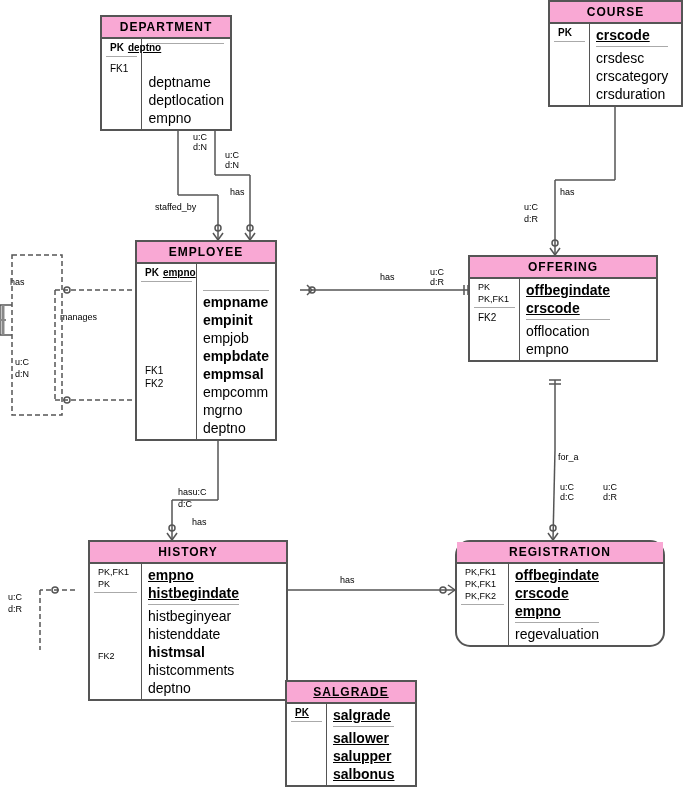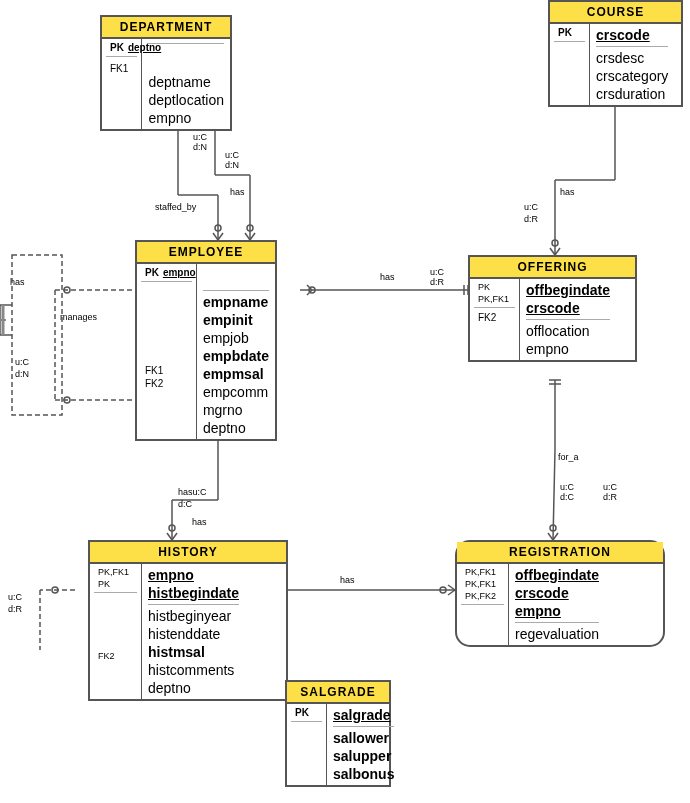--- a/index.html
+++ b/index.html
@@ -17,21 +17,21 @@
       width: 690px;
       height: 803px;
     }
     
     .entity {
       position: absolute;
       border: 2px solid #555;
       background: #fff;
     }
     .entity-header {
-      background: #fde047;
+      background: #f9a8d4;
       text-align: center;
       font-weight: bold;
       font-size: 12px;
       padding: 3px 6px;
       border-bottom: 2px solid #555;
       letter-spacing: 1px;
     }
     .entity-body {
       display: flex;
     }
@@ -288,21 +288,21 @@
         <div class="attr-row">empjob</div>
         <div class="attr-row attr-bold">empbdate</div>
         <div class="attr-row attr-bold">empmsal</div>
         <div class="attr-row">empcomm</div>
         <div class="attr-row">mgrno</div>
         <div class="attr-row">deptno</div>
       </div>
     </div>
   </div>
 
-  <div class="entity" style="left:468px; top:255px; width:169px;">
+  <div class="entity" style="left:468px; top:255px; width:190px;">
     <div class="entity-header">OFFERING</div>
     <div class="entity-body">
       <div class="entity-pk-col" style="min-width:50px;">
         <div class="pk-row" style="font-size:9px;">
           <span>PK</span>
         </div>
         <div class="pk-row" style="font-size:9px;">
           <span>PK,FK1</span>
         </div>
         <div class="separator"></div>
@@ -369,21 +369,21 @@
       <div class="entity-attr-col">
         <div class="attr-row"><span class="attr-underline">offbegindate</span></div>
         <div class="attr-row"><span class="attr-underline">crscode</span></div>
         <div class="attr-row"><span class="attr-underline">empno</span></div>
         <div class="separator"></div>
         <div class="attr-row">regevaluation</div>
       </div>
     </div>
   </div>
 
-  <div class="entity" style="left:285px; top:680px; width:106px;">
+  <div class="entity" style="left:285px; top:680px; width:132px;text-decoration:underline;">
     <div class="entity-header">SALGRADE</div>
     <div class="entity-body">
       <div class="entity-pk-col">
         <div class="pk-row">
           <span class="pk-label">PK</span>
         </div>
         <div class="separator"></div>
         <div style="height:10px;"></div>
       </div>
       <div class="entity-attr-col">

